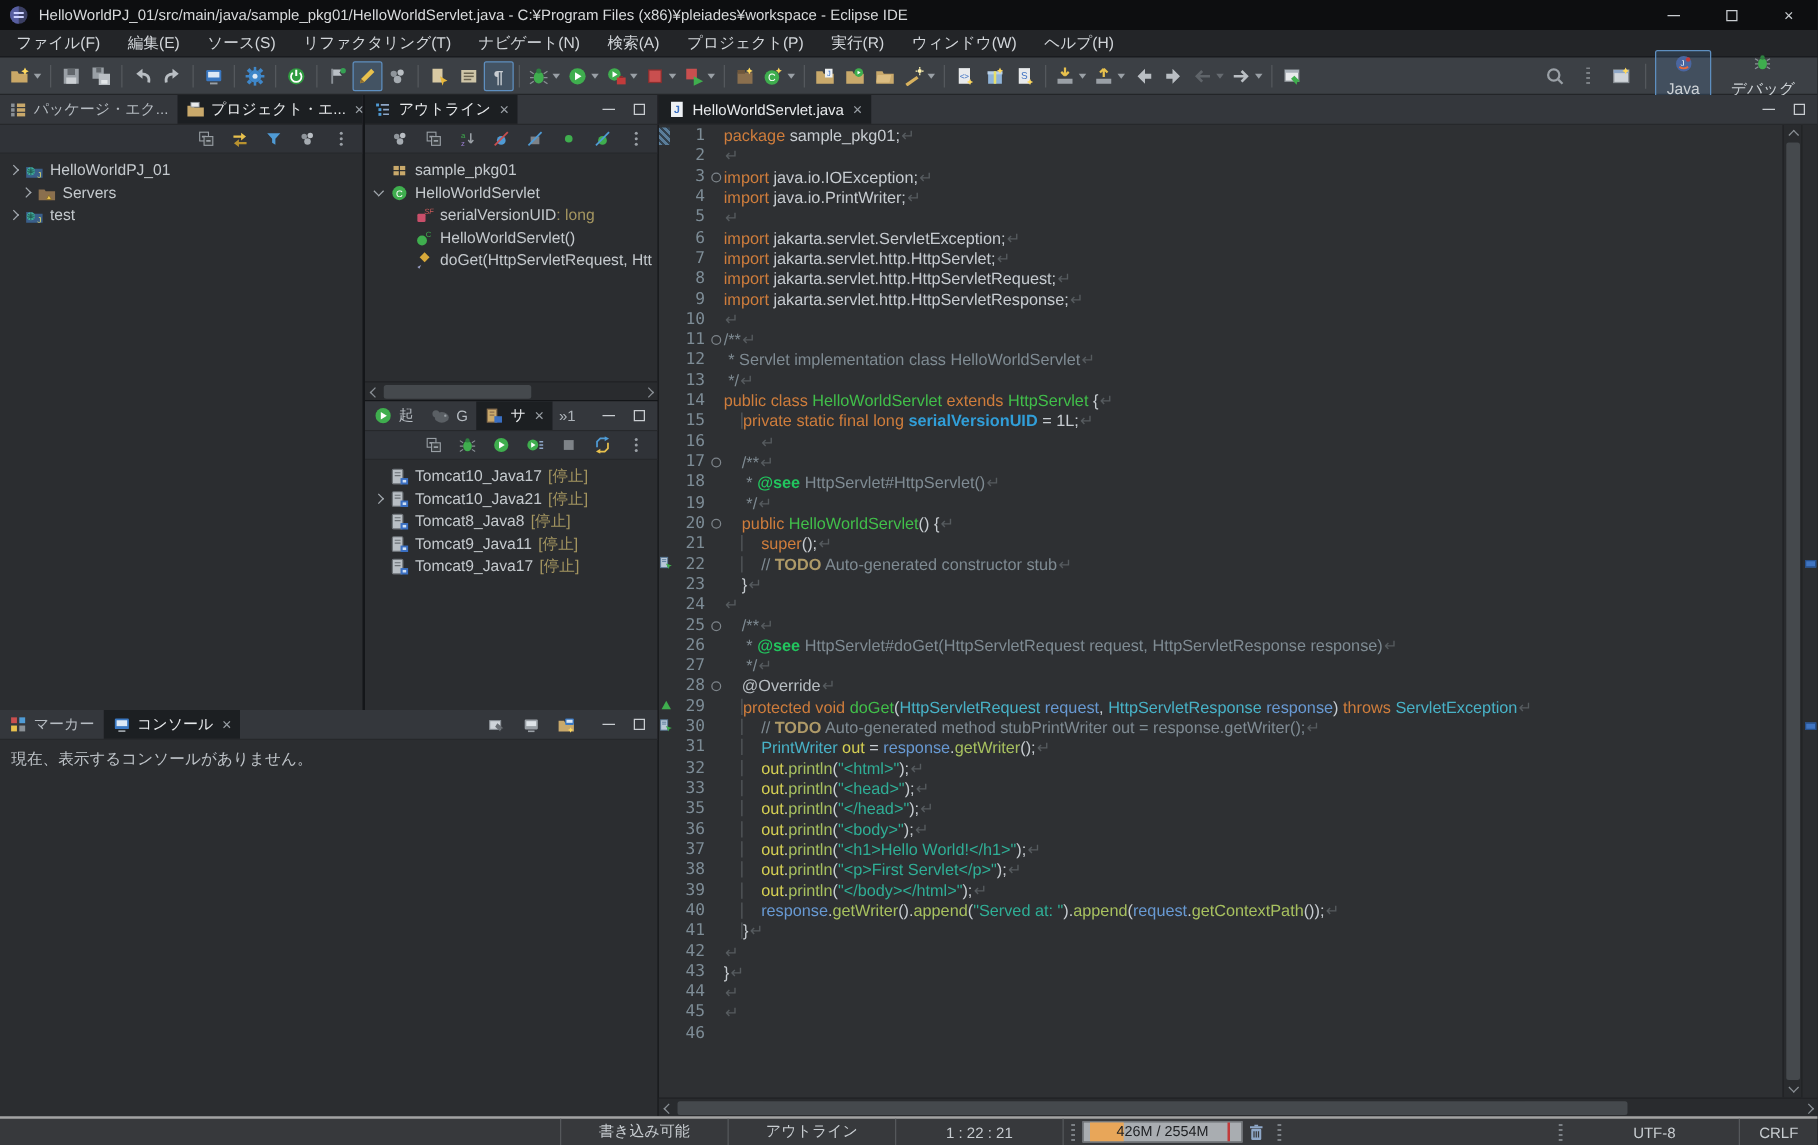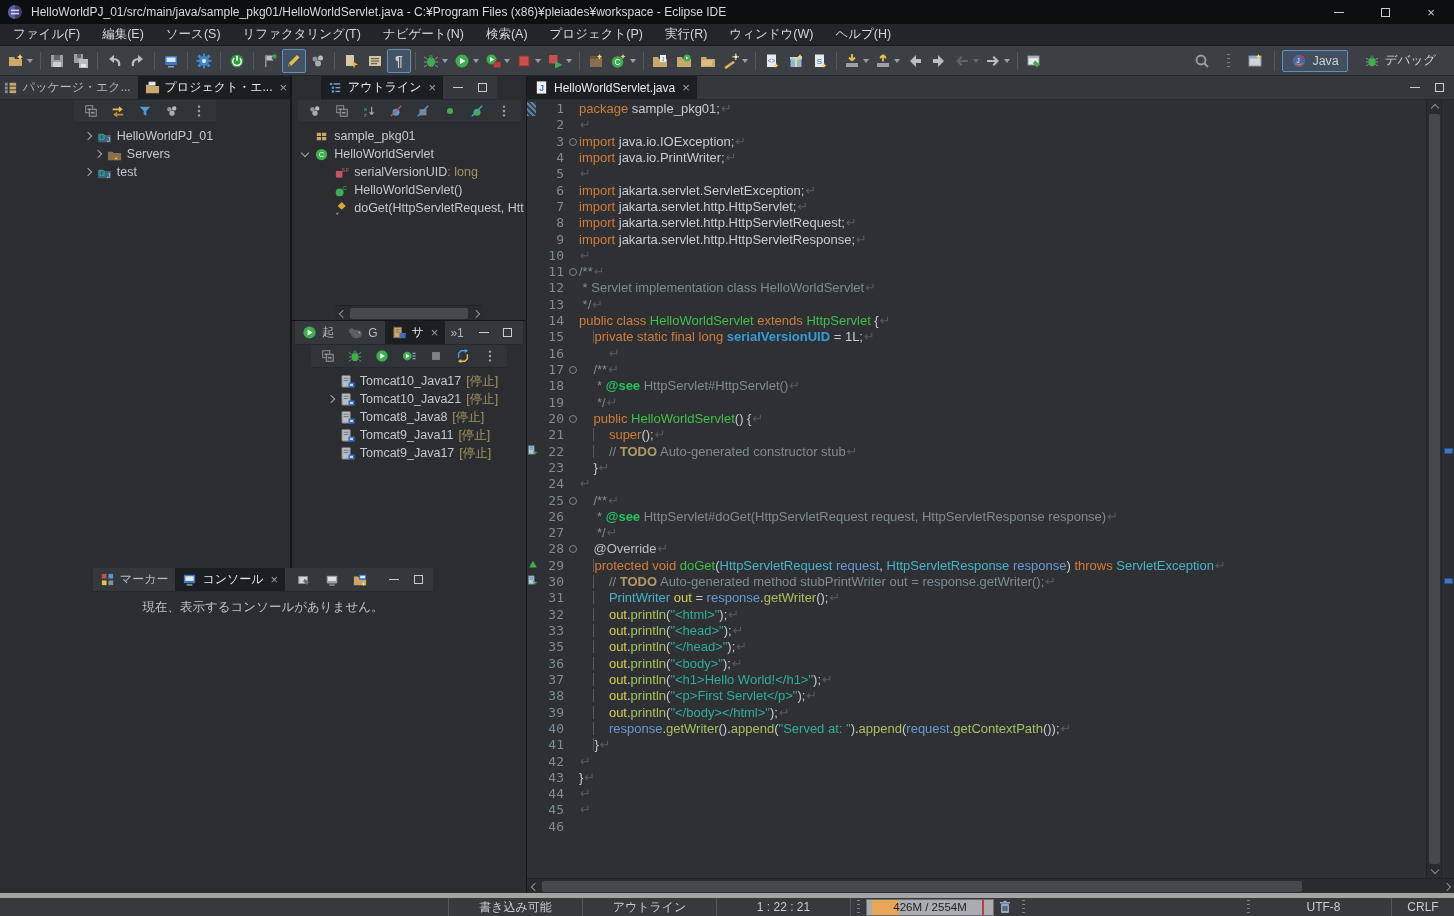--- a/index.html
+++ b/index.html
@@ -22,28 +22,28 @@
   .mitem{padding:0 11px;font-size:12.5px;color:#d2d6da;height:100%;display:flex;align-items:center;}
   
   .toolbar{position:absolute;left:0;top:46px;width:1454px;height:30px;background:var(--bg-tool);display:flex;align-items:center;padding:0 5px;border-bottom:1px solid #232528;}
   .tbleft{display:flex;align-items:center;min-width:0;}
   .tbtn{height:24px;min-width:24px;display:flex;align-items:center;justify-content:center;padding:0 2px;border:1px solid transparent;border-radius:2px;flex:none;}
   .tbtn.active{background:rgba(95,150,210,.22);border-color:var(--accent);}
   .tbtn.disabled{opacity:.45;}
   .caret{width:0;height:0;border-left:3.5px solid transparent;border-right:3.5px solid transparent;border-top:4px solid #9aa0a6;margin-left:3px;}
   .tsep{width:1px;height:18px;background:#54585d;margin:0 4px;flex:none;}
   .tb-right{margin-left:auto;display:flex;align-items:center;gap:7px;flex:none;padding-right:4px;}
-  .persp{display:flex;align-items:center;gap:5px;padding:2px 8px;color:#ccd1d5;font-size:12.5px;border:1px solid transparent;border-radius:2px;}
+  .persp{display:flex;align-items:center;gap:5px;padding:2px 8px;color:#ccd1d5;font-size:12.5px;border:1px solid transparent;border-radius:2px;flex-direction:column;}
   .persp.active{border-color:var(--accent);background:rgba(95,150,210,.18);}
   .tb-div{width:1px;height:20px;background:#54585d;}
   .icn{display:inline-flex;}
   .icn svg{width:16px;height:16px;display:block;}
   .icn.glyph{font-size:14px;color:#c8cdd2;font-weight:bold;line-height:16px;}
   
-  .panel{position:absolute;background:var(--bg-panel);display:flex;flex-direction:column;overflow:hidden;align-items:center;}
+  .panel{position:absolute;background:var(--bg-panel);display:flex;flex-direction:column;overflow:hidden;}
   .tabbar{height:24px;background:var(--bg-tabbar);display:flex;align-items:stretch;flex:none;border-bottom:1px solid #26282b;}
   .tab{display:flex;align-items:center;gap:5px;padding:0 7px;font-size:12px;color:#b6bcc2;white-space:nowrap;}
   .tab .icn svg{width:15px;height:15px;}
   .tab.active{background:var(--bg-tab-active);color:#e8eaec;}
   .xclose{color:#9aa0a6;font-size:13px;margin-left:2px;}
   .tab-overflow{display:flex;align-items:center;color:#aeb4ba;font-size:12px;padding:0 5px;}
   .tabspacer{flex:1;}
   .pbtns{display:flex;align-items:center;gap:12px;padding:0 9px;}
   .pbtn{display:flex;align-items:center;justify-content:center;width:12px;height:12px;}
   .vtool{height:23px;background:var(--bg-vtool);display:flex;justify-content:flex-end;align-items:center;gap:7px;padding:0 7px;border-bottom:1px solid #26282b;flex:none;}
@@ -90,21 +90,21 @@
   .vscroll{width:15px;background:#292b2e;border-left:1px solid #202225;display:flex;flex-direction:column;align-items:center;flex:none;}
   .varrow{width:13px;height:13px;position:relative;flex:none;}
   .varrow.up::before{content:"";position:absolute;left:4px;top:5px;width:5px;height:5px;border-top:1.5px solid #8a9096;border-left:1.5px solid #8a9096;transform:rotate(45deg);}
   .varrow.dn::before{content:"";position:absolute;left:4px;top:2px;width:5px;height:5px;border-bottom:1.5px solid #8a9096;border-right:1.5px solid #8a9096;transform:rotate(45deg);}
   .vthumb{flex:1;width:11px;background:#45494d;border-radius:2px;margin:1px 0;}
   .ruler{width:13px;background:#2a2c2f;border-left:1px solid #202225;position:relative;flex:none;}
   .ovm{position:absolute;left:2px;width:9px;height:6px;background:#3f74c2;border:1px solid #27508c;}
   
   .console-content{padding:7px 9px;font-size:12.5px;color:#bfc4c9;}
   
-  .statusbar{position:absolute;left:0;top:893px;width:1454px;height:23px;background:#37393c;border-top:5px solid #a3a3a3;display:flex;align-items:center;font-size:12px;color:#c8cdd1;}
+  .statusbar{position:absolute;left:0;top:893px;width:1454px;height:23px;background:#37393c;border-top:2px solid #a3a3a3;display:flex;align-items:center;font-size:12px;color:#c8cdd1;}
   .s-sep{width:1px;height:100%;background:#55585b;flex:none;}
   .s-cell{display:flex;align-items:center;justify-content:center;height:100%;flex:none;}
   .sdots{width:3px;height:14px;background:repeating-linear-gradient(180deg,#7b8085 0 1.5px,transparent 1.5px 4px);margin:0 6px;flex:none;}
   .heap{position:relative;width:128px;height:17px;background:#a9adb1;border:1px solid #6a6e72;flex:none;display:flex;align-items:center;justify-content:center;}
   .heap-used{position:absolute;left:5px;top:0;height:100%;width:27px;background:#e8a659;}
   .heap-mark{position:absolute;right:9px;top:0;width:2px;height:100%;background:#c23b3b;}
   .heap-text{position:relative;color:#1d1f22;font-size:11.5px;}
   .trashbtn{width:22px;display:flex;justify-content:center;}
 </style>
 </head>

